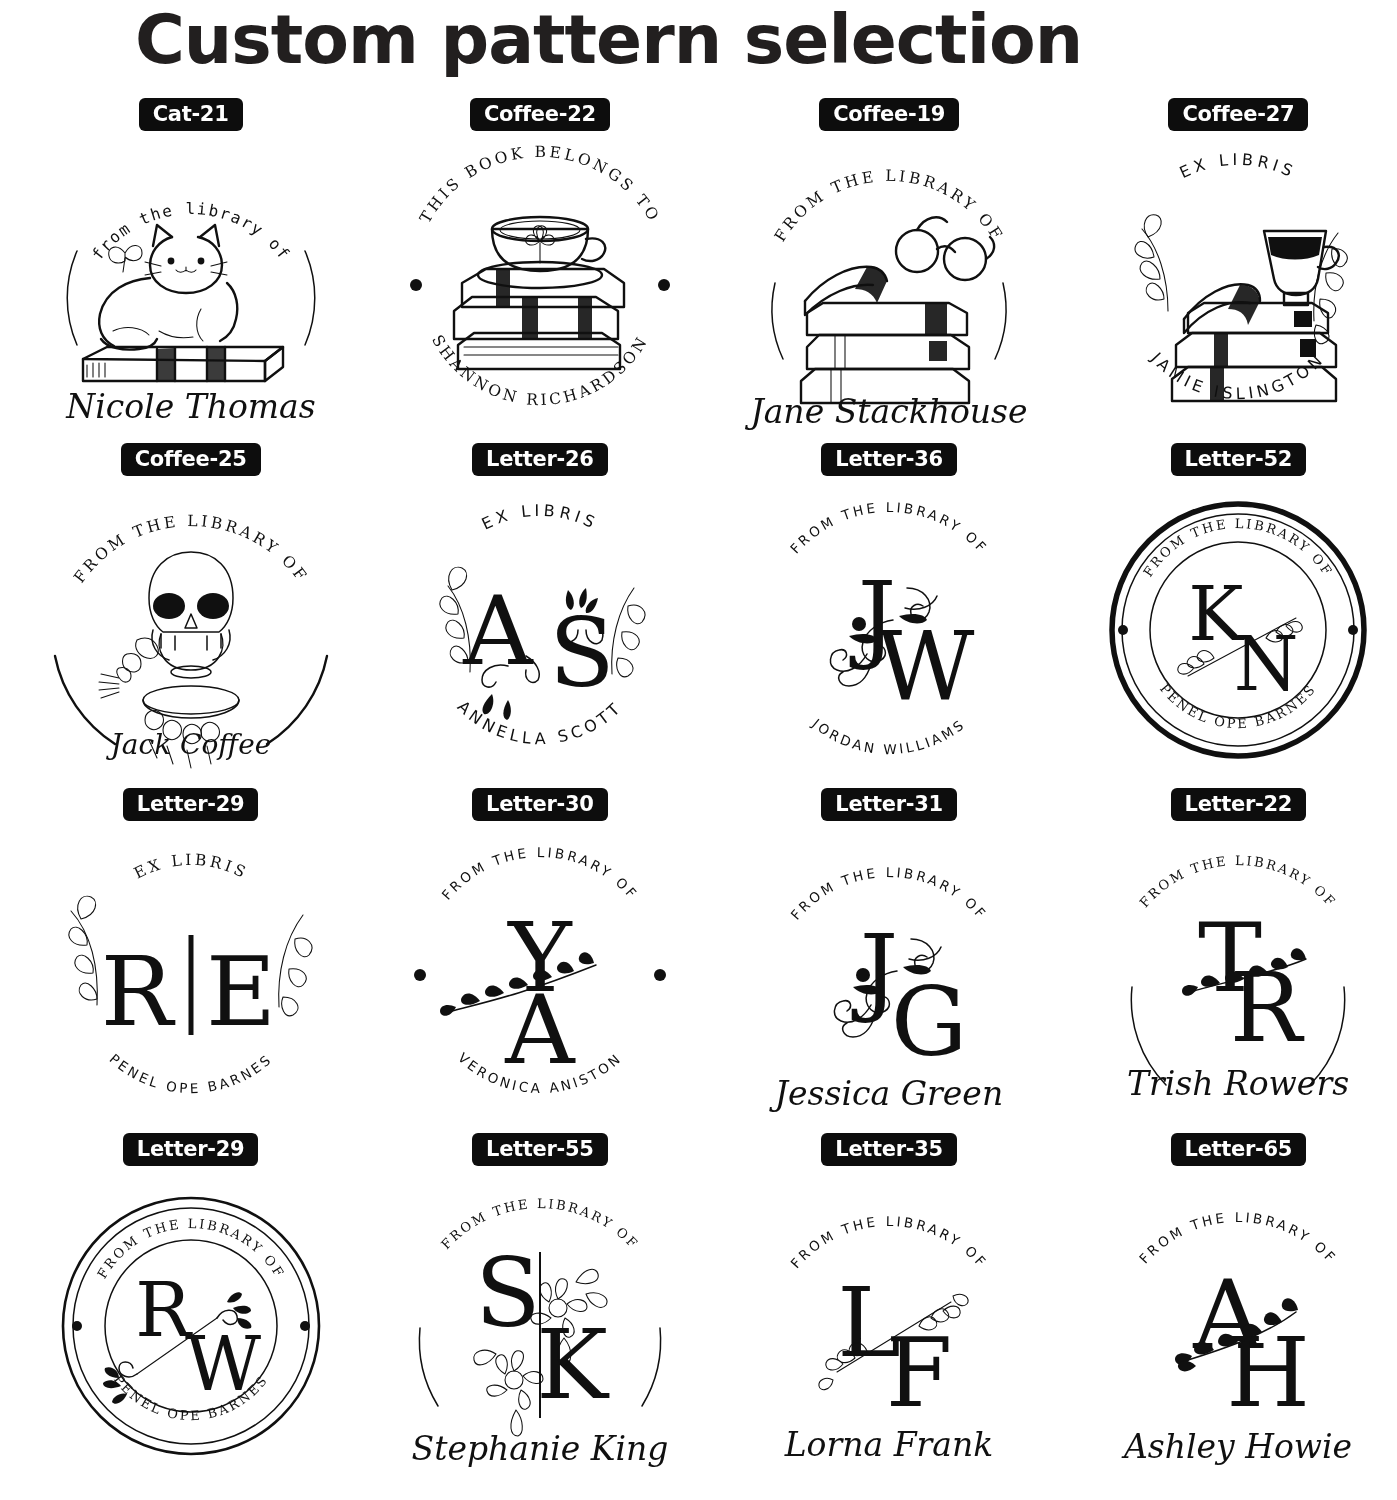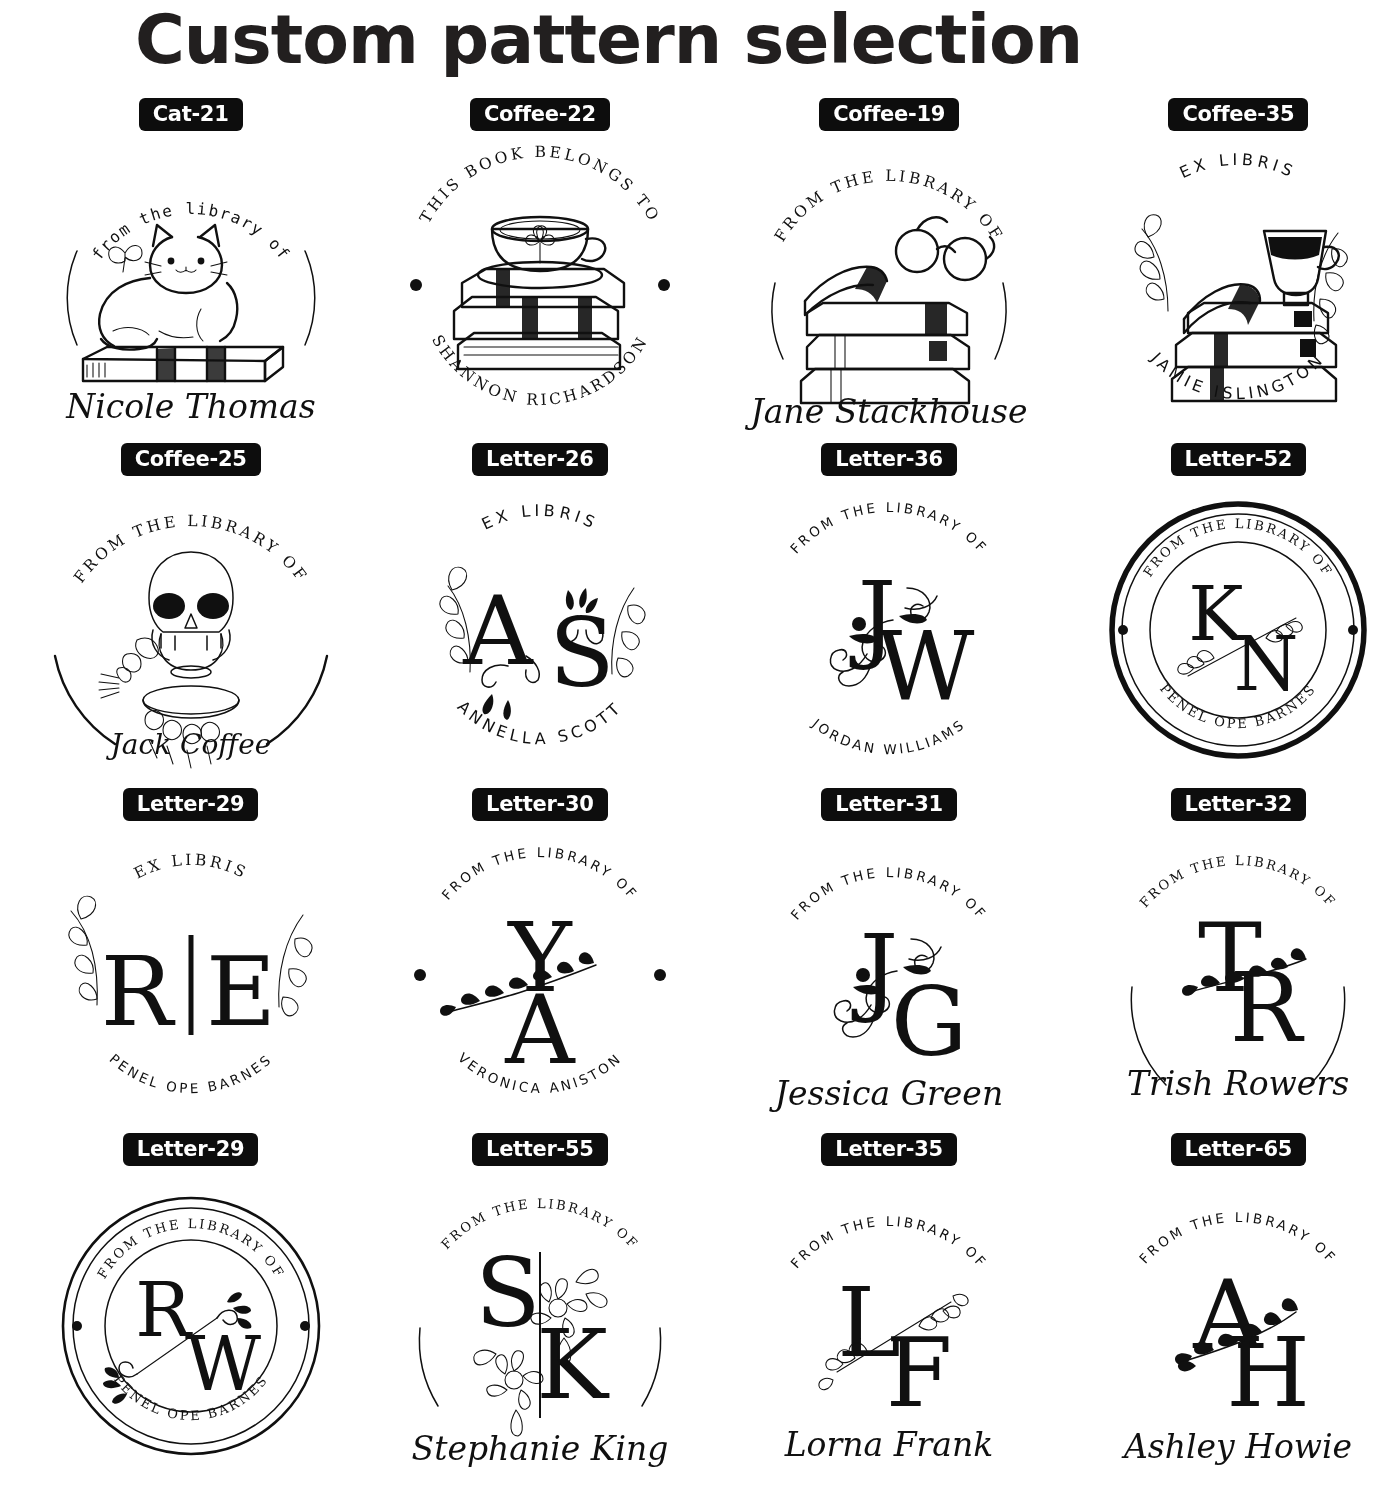--- a/index.html
+++ b/index.html
@@ -201,21 +201,21 @@
             <path class="ink" d="M190,208 l18,0 l0,20 l-18,0 z" opacity="0.9"></path>
             <path class="stroke" d="M76,236 l138,0 l16,12 l0,22 l-168,0 l0,-22 z"></path>
             <path class="stroke-hair" d="M92,236 l0,34 M102,236 l0,34"></path>
           </g>
           <text class="script" x="150" y="290" text-anchor="middle">Jane Stackhouse</text>
         </svg>
       </div>
     </div>
 
     <div class="cell">
-      <span class="badge">Coffee-35</span>
+      <span class="badge">Coffee-27</span>
       <div class="stamp-wrap">
         <svg viewBox="0 0 300 300" width="300" height="300">
           <defs>
             <path id="c24top" d="M 32,150 A 118,118 0 0 1 268,150"></path>
             <path id="c24bot" d="M 34,150 A 116,116 0 0 0 266,150"></path>
           </defs>
           <text class="arc-sans">
             <textPath href="#c24top" startOffset="50%" text-anchor="middle">EX LIBRIS</textPath>
           </text>
           <text class="arc-sans">
@@ -493,21 +493,21 @@
             <path class="stroke-thin" d="M132,182 c-8,14 -20,20 -30,16 c-10,-4 -8,-18 2,-20 c8,-2 10,6 4,10"></path>
             <path class="stroke-thin" d="M136,192 c-4,14 -12,22 -22,22 c-10,0 -14,-10 -6,-14"></path>
             <circle class="ink" cx="124" cy="152" r="7"></circle>
           </g>
           <text class="script" x="150" y="282" text-anchor="middle">Jessica Green</text>
         </svg>
       </div>
     </div>
 
     <div class="cell">
-      <span class="badge">Letter-32</span>
+      <span class="badge">Letter-22</span>
       <div class="stamp-wrap">
         <svg viewBox="0 0 300 300" width="300" height="300">
           <defs>
               <path id="l32top" d="M 30,162 A 120,120 0 0 1 270,162"></path>
             </defs>
           <text class="arc-serif-sm">
             <textPath href="#l32top" startOffset="50%" text-anchor="middle">FROM THE LIBRARY OF</textPath>
           </text>
           <path class="stroke-thin" d="M 44,164 A 122,122 0 0 0 78,262"></path>
           <path class="stroke-thin" d="M 256,164 A 122,122 0 0 1 222,262"></path>

